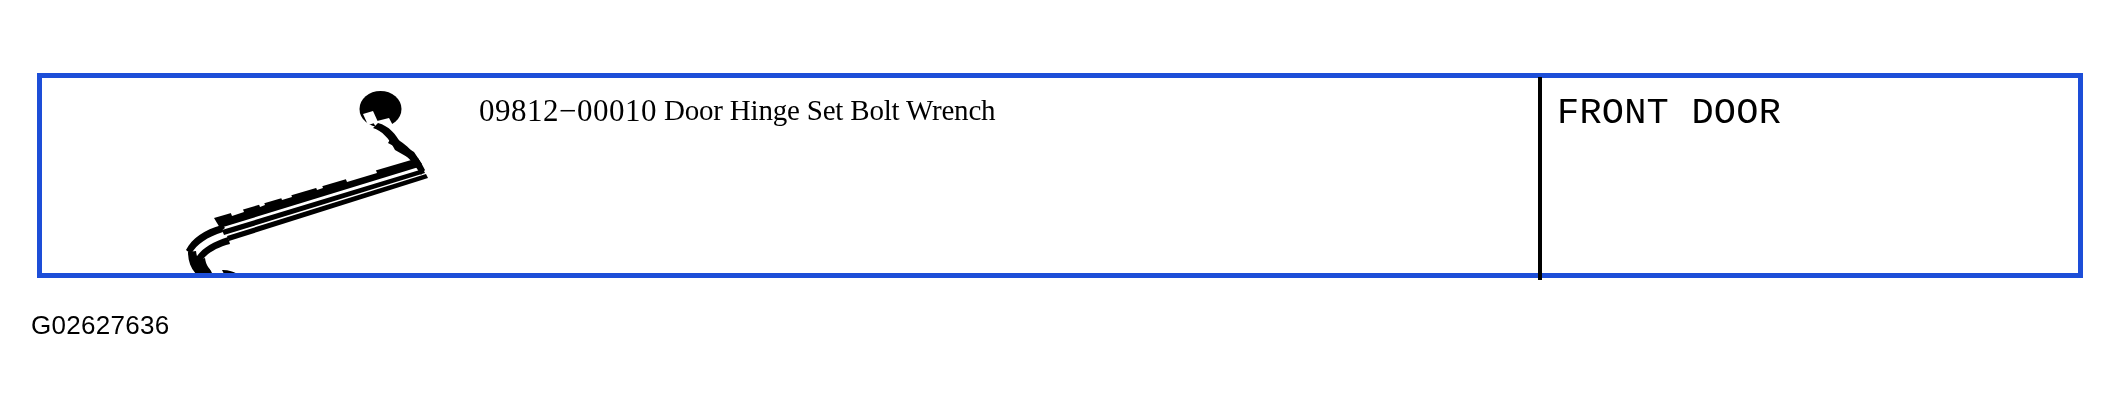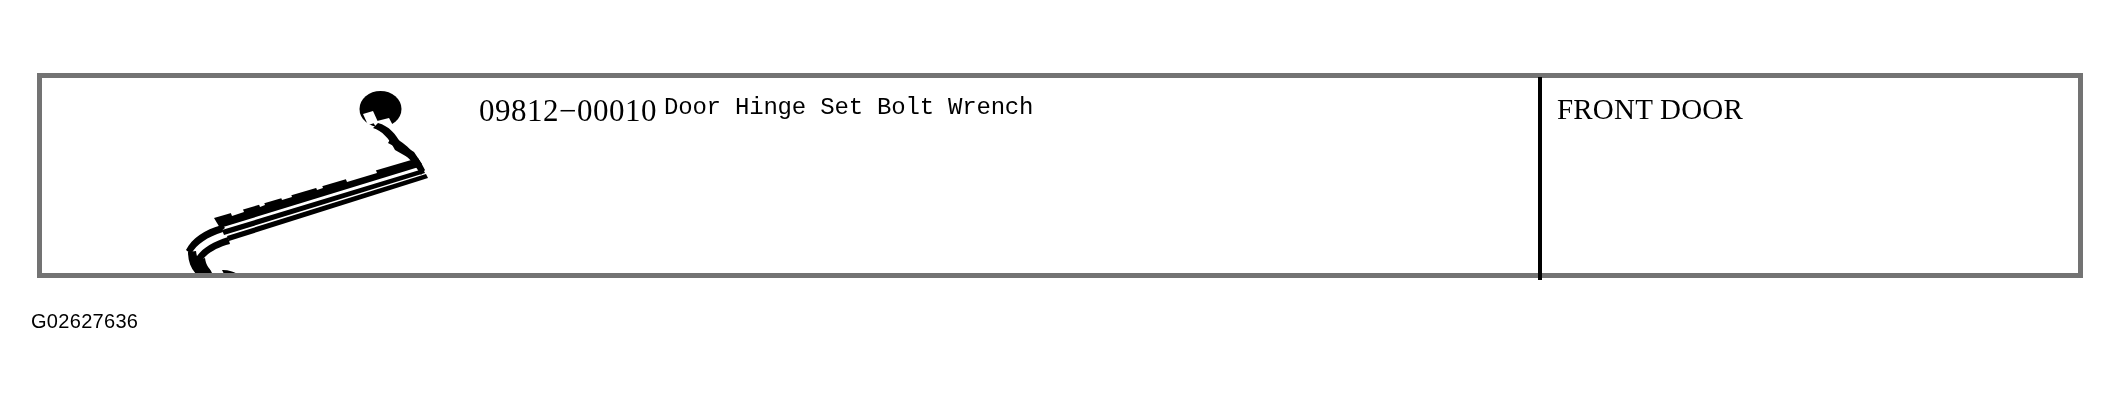--- a/index.html
+++ b/index.html
@@ -17,21 +17,21 @@
   }
 
   
   #sst-table {
     position: absolute;
     left: 37px;
     top: 73px;
     width: 2046px;   
     height: 205px;   
     box-sizing: border-box;
-    border: 5px solid #737373;
+    border: 5px solid #1d4ed8;
     background: #ffffff;
   }
 
   
   #column-divider {
     position: absolute;
     left: 1496px;    
     top: -1px;
     width: 4px;
     height: 203px;
@@ -49,31 +49,31 @@
     left: 437px;
     top: 17px;
     font-family: "Liberation Serif", serif;
     font-size: 31px;
     letter-spacing: 0.5px;
   }
 
   #part-description {
     left: 622px;
     top: 18px;
-    font-family: Liberation Mono, monospace;
-    font-size: 24px;
+    font-family: Liberation Serif, serif;
+    font-size: 29px;
     letter-spacing: -0.2px;
   }
 
   .application-line {
     position: absolute;
     left: 1515px;
     white-space: nowrap;
-    font-family: Liberation Serif, serif;
-    font-size: 29px;
+    font-family: Liberation Mono, monospace;
+    font-size: 37px;
     letter-spacing: 0.2px;
     line-height: 1;
   }
   #application-line-0 { top: 17px; }
   #application-line-1 { top: 62px; }
 
   
   #tool-illustration {
     position: absolute;
     left: 50px;
@@ -81,21 +81,21 @@
     width: 460px;
     height: 195px;
   }
 
   
   #figure-caption {
     position: absolute;
     left: 31px;
     top: 310px;
     font-family: "Liberation Sans", sans-serif;
-    font-size: 20px;
+    font-size: 26px;
     letter-spacing: 0.3px;
     white-space: nowrap;
   }
 </style>
 </head>
 <body>
 
 <div id="sst-table">
 
   <div id="column-divider"></div>

